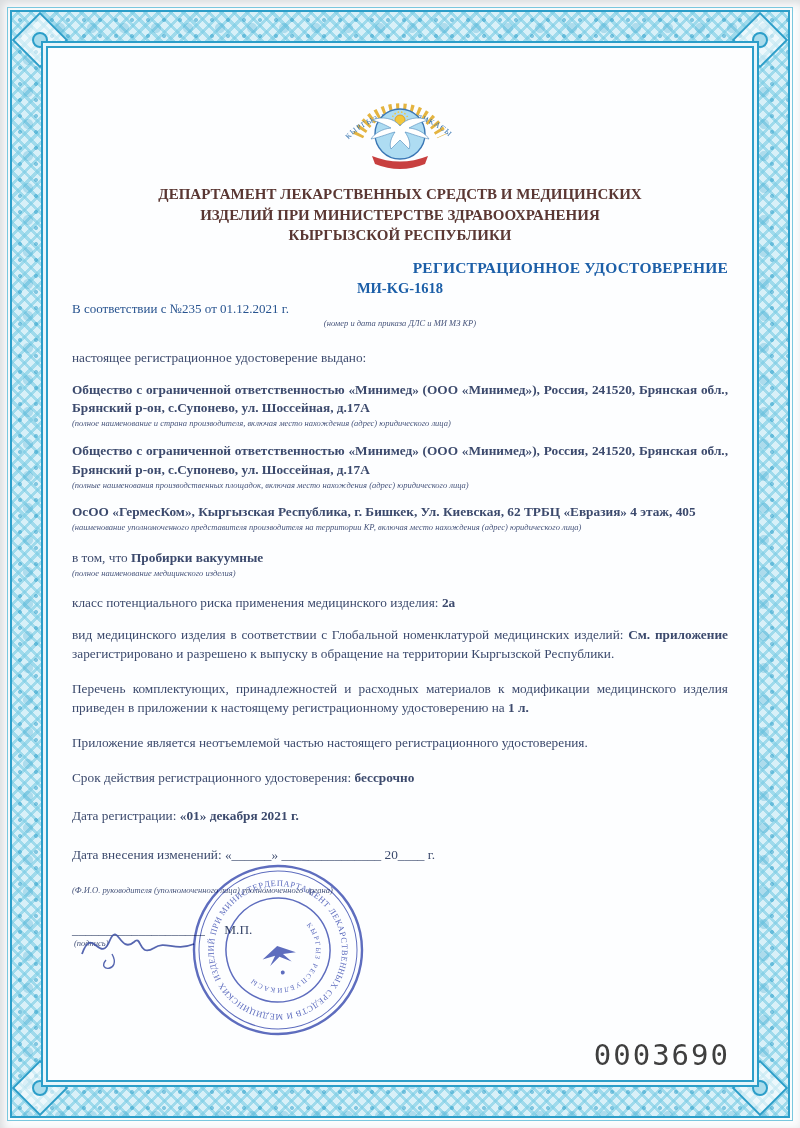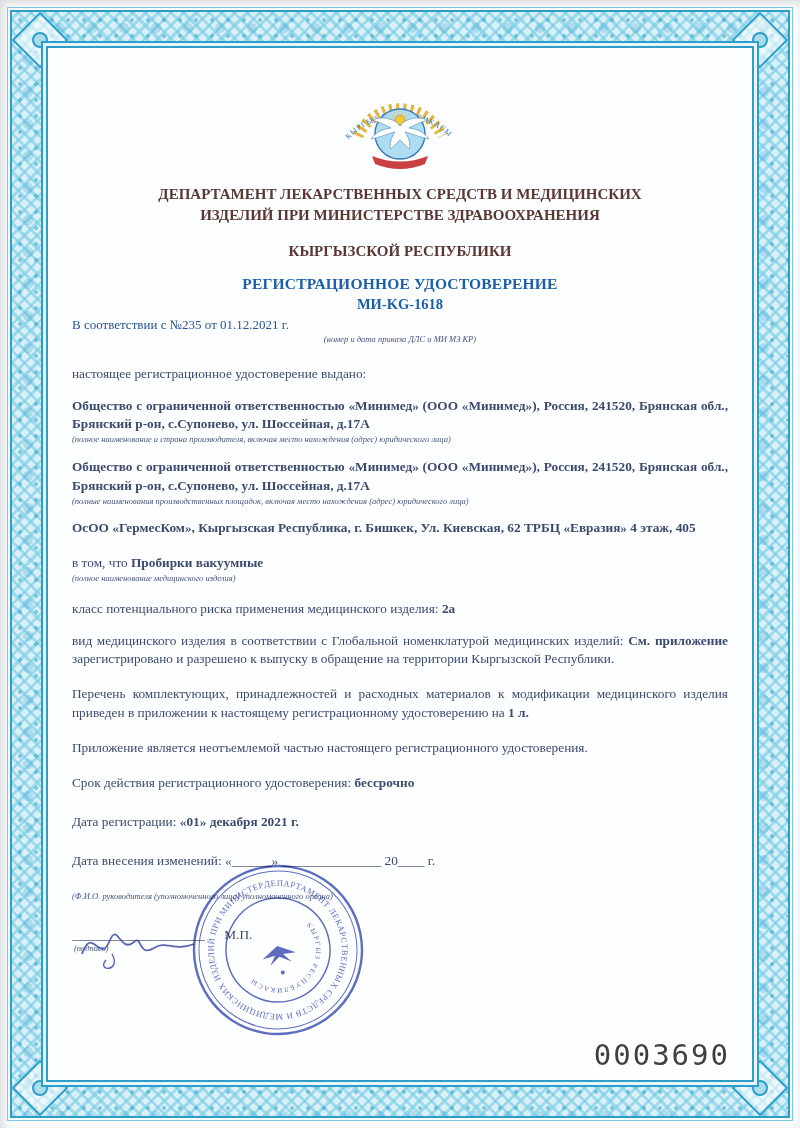--- a/index.html
+++ b/index.html
@@ -18,21 +18,21 @@
   .corner{position:absolute;width:56px;height:56px;}
   .corner::before{content:"";position:absolute;inset:8px;border:2px solid #2c9ec9;transform:rotate(45deg);background:rgba(255,255,255,.55);}
   .corner::after{content:"";position:absolute;inset:20px;border:2px solid #2c9ec9;border-radius:50%;background:#aadcec;}
   .corner.tl{top:0;left:0}.corner.tr{top:0;right:0}.corner.bl{bottom:0;left:0}.corner.br{bottom:0;right:0}
   
   .sheet{position:absolute;inset:46px;background:#fdfeff;border:2px solid #2c9ec9;
      box-shadow:0 0 0 3px #e8f6fb,0 0 0 5px #2c9ec9;
      padding:0 24px;box-sizing:border-box;}
   .emblem{width:140px;margin:26px auto 2px;display:block;}
   .dept{margin:10px 0 0;text-align:center;font-weight:bold;font-size:15px;line-height:1.38;color:#5a3733;}
-  .doc-title{margin:13px 0 0;text-align:center;font-weight:bold;font-size:15.5px;color:#1c5fa8;letter-spacing:.2px;}
+  .doc-title{margin:13px 0 0;text-align:right;font-weight:bold;font-size:15.5px;color:#1c5fa8;letter-spacing:.2px;}
   .doc-number{text-align:center;font-weight:bold;font-size:14.5px;color:#1c5fa8;margin-top:3px;}
   .order-line{text-align:left;font-size:13px;color:#27538f;margin-top:4px;}
   .caption{font-style:italic;font-size:8.5px;color:#45537a;line-height:1.25;}
   .caption.center{text-align:center;margin-top:1px;}
   .para{margin:13px 0 0;font-size:13.3px;line-height:1.42;color:#3c4a6d;text-align:justify;}
   .b{font-weight:bold;}
   .bblock{margin-top:13px;}
   .bblock .para{margin-top:0;}
   .mt16{margin-top:16px;}
   .mt20{margin-top:20px;}
@@ -68,21 +68,21 @@
       <circle cx="70" cy="60" r="25" fill="#aedcf2" stroke="#3a77b5" stroke-width="1.4"></circle>
       <circle cx="70" cy="46" r="5" fill="#f2c73d" stroke="#d9971f" stroke-width="0.8"></circle>
       <circle cx="70" cy="46" r="8" fill="none" stroke="#f2c73d" stroke-width="1.4" stroke-dasharray="1.5 2"></circle>
       <path d="M70,52 C64,44 52,42 42,46 C52,49 57,52 61,54 C52,55 45,59 41,65 C51,63 60,59 65,58 C61,64 59,70 61,75 L70,66 L79,75 C81,70 79,64 75,58 C80,59 89,63 99,65 C95,59 88,55 79,54 C83,52 88,49 98,46 C88,42 76,44 70,52 Z" fill="#ffffff" stroke="#4a86b8" stroke-width="0.6"></path>
       <path d="M42,82 Q70,93 98,82 L95,90 Q70,100 45,90 Z" fill="#c84040"></path>
     </svg>
 
     <div>
       <div class="dept">ДЕПАРТАМЕНТ ЛЕКАРСТВЕННЫХ СРЕДСТВ И МЕДИЦИНСКИХ</div>
       <div class="dept" style="margin-top:0">ИЗДЕЛИЙ ПРИ МИНИСТЕРСТВЕ ЗДРАВООХРАНЕНИЯ</div>
-      <div class="dept" style="margin-top:16px">КЫРГЫЗСКОЙ РЕСПУБЛИКИ</div>
+      <div class="dept" style="margin-top:0">КЫРГЫЗСКОЙ РЕСПУБЛИКИ</div>
     </div>
 
     <div class="doc-title">РЕГИСТРАЦИОННОЕ УДОСТОВЕРЕНИЕ</div>
     <div class="doc-number">МИ-KG-1618</div>
     <div class="order-line">В соответствии с №235 от 01.12.2021 г.</div>
     <div class="caption center">(номер и дата приказа ДЛС и МИ МЗ КР)</div>
 
     <p class="para mt20">настоящее регистрационное удостоверение выдано:</p>
 
     <div class="bblock">
@@ -90,20 +90,21 @@
       <div class="caption">(полное наименование и страна производителя, включая место нахождения (адрес) юридического лица)</div>
     </div>
 
     <div class="bblock">
       <p class="para b">Общество с ограниченной ответственностью «Минимед» (ООО «Минимед»), Россия, 241520, Брянская обл., Брянский р-он, с.Супонево, ул. Шоссейная, д.17А</p>
       <div class="caption">(полные наименования производственных площадок, включая место нахождения (адрес) юридического лица)</div>
     </div>
 
     <div class="bblock">
       <p class="para b">ОсОО «ГермесКом», Кыргызская Республика, г. Бишкек, Ул. Киевская, 62 ТРБЦ «Евразия» 4 этаж, 405</p>
+      <div class="caption">(наименование уполномоченного представителя производителя на территории КР, включая место нахождения (адрес) юридического лица)</div>
     </div>
 
     <div class="bblock mt16">
       <p class="para"><span>в том, что </span><span class="b">Пробирки вакуумные</span></p>
       <div class="caption">(полное наименование медицинского изделия)</div>
     </div>
 
     <p class="para mt16"><span>класс потенциального риска применения медицинского изделия: </span><span class="b">2а</span></p>
 
     <p class="para"><span>вид медицинского изделия в соответствии с Глобальной номенклатурой медицинских изделий: </span><span class="b">См. приложение</span><span> зарегистрировано и разрешено к выпуску в обращение на территории Кыргызской Республики.</span></p>

